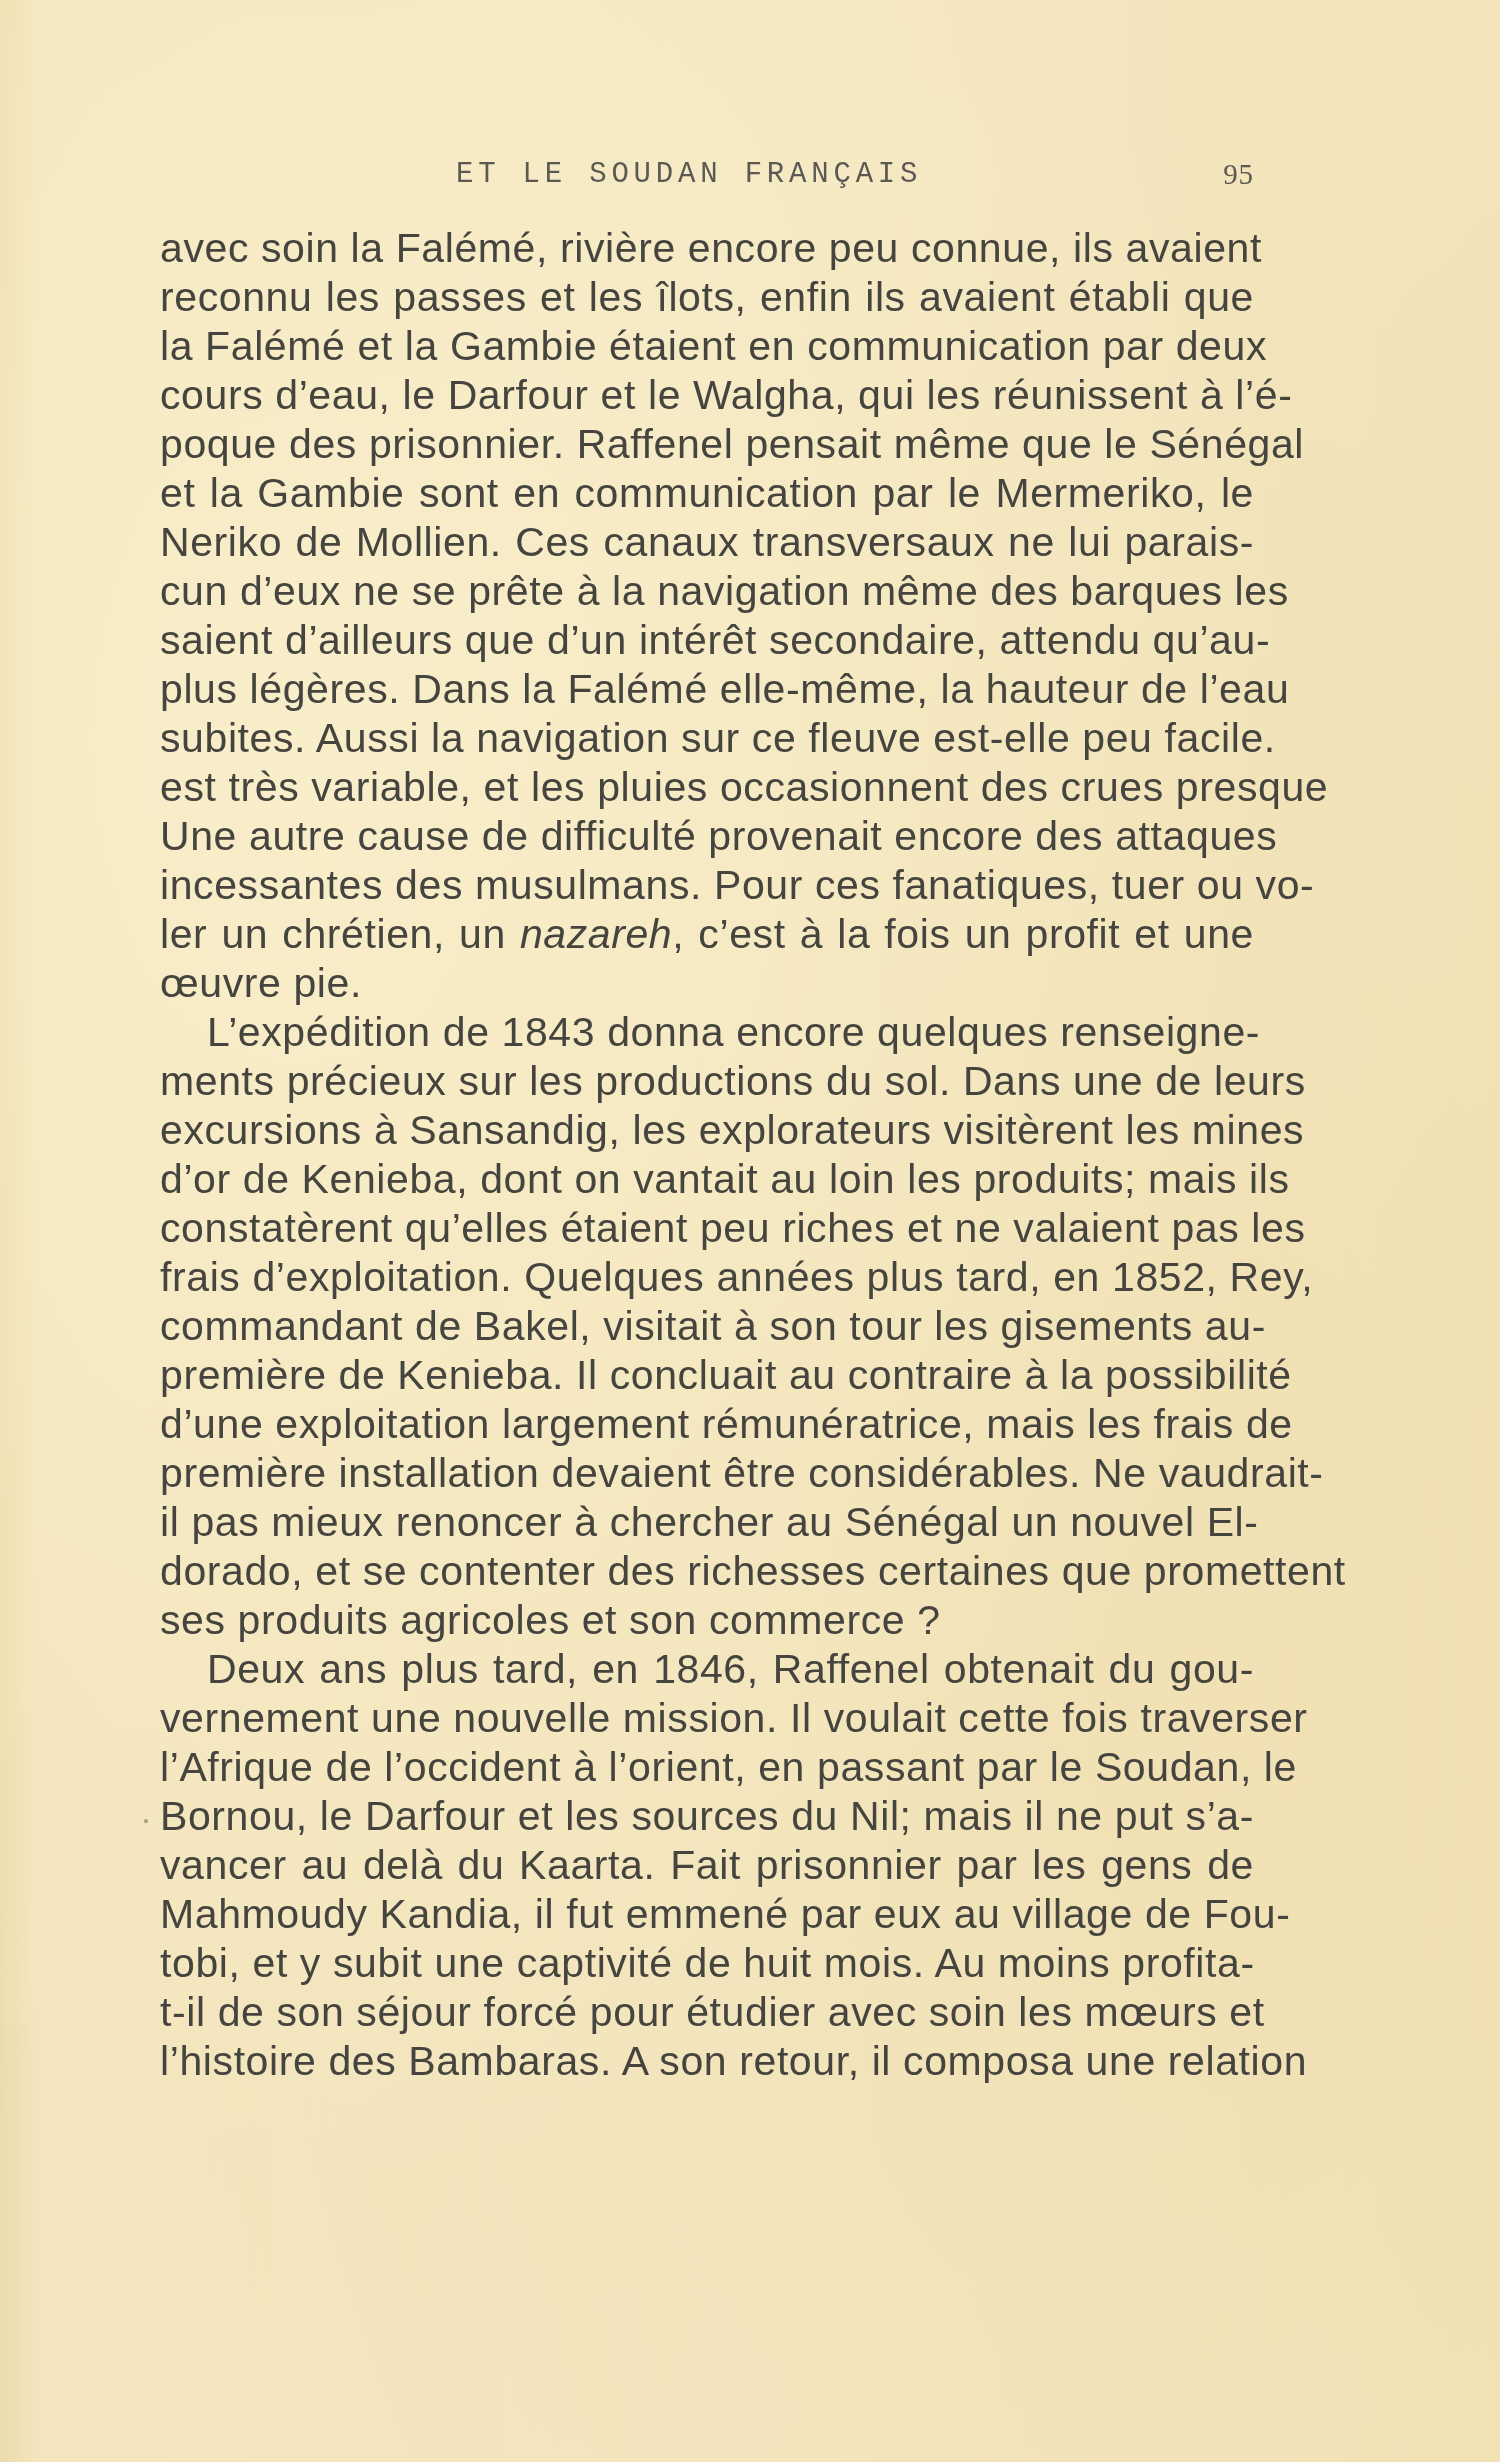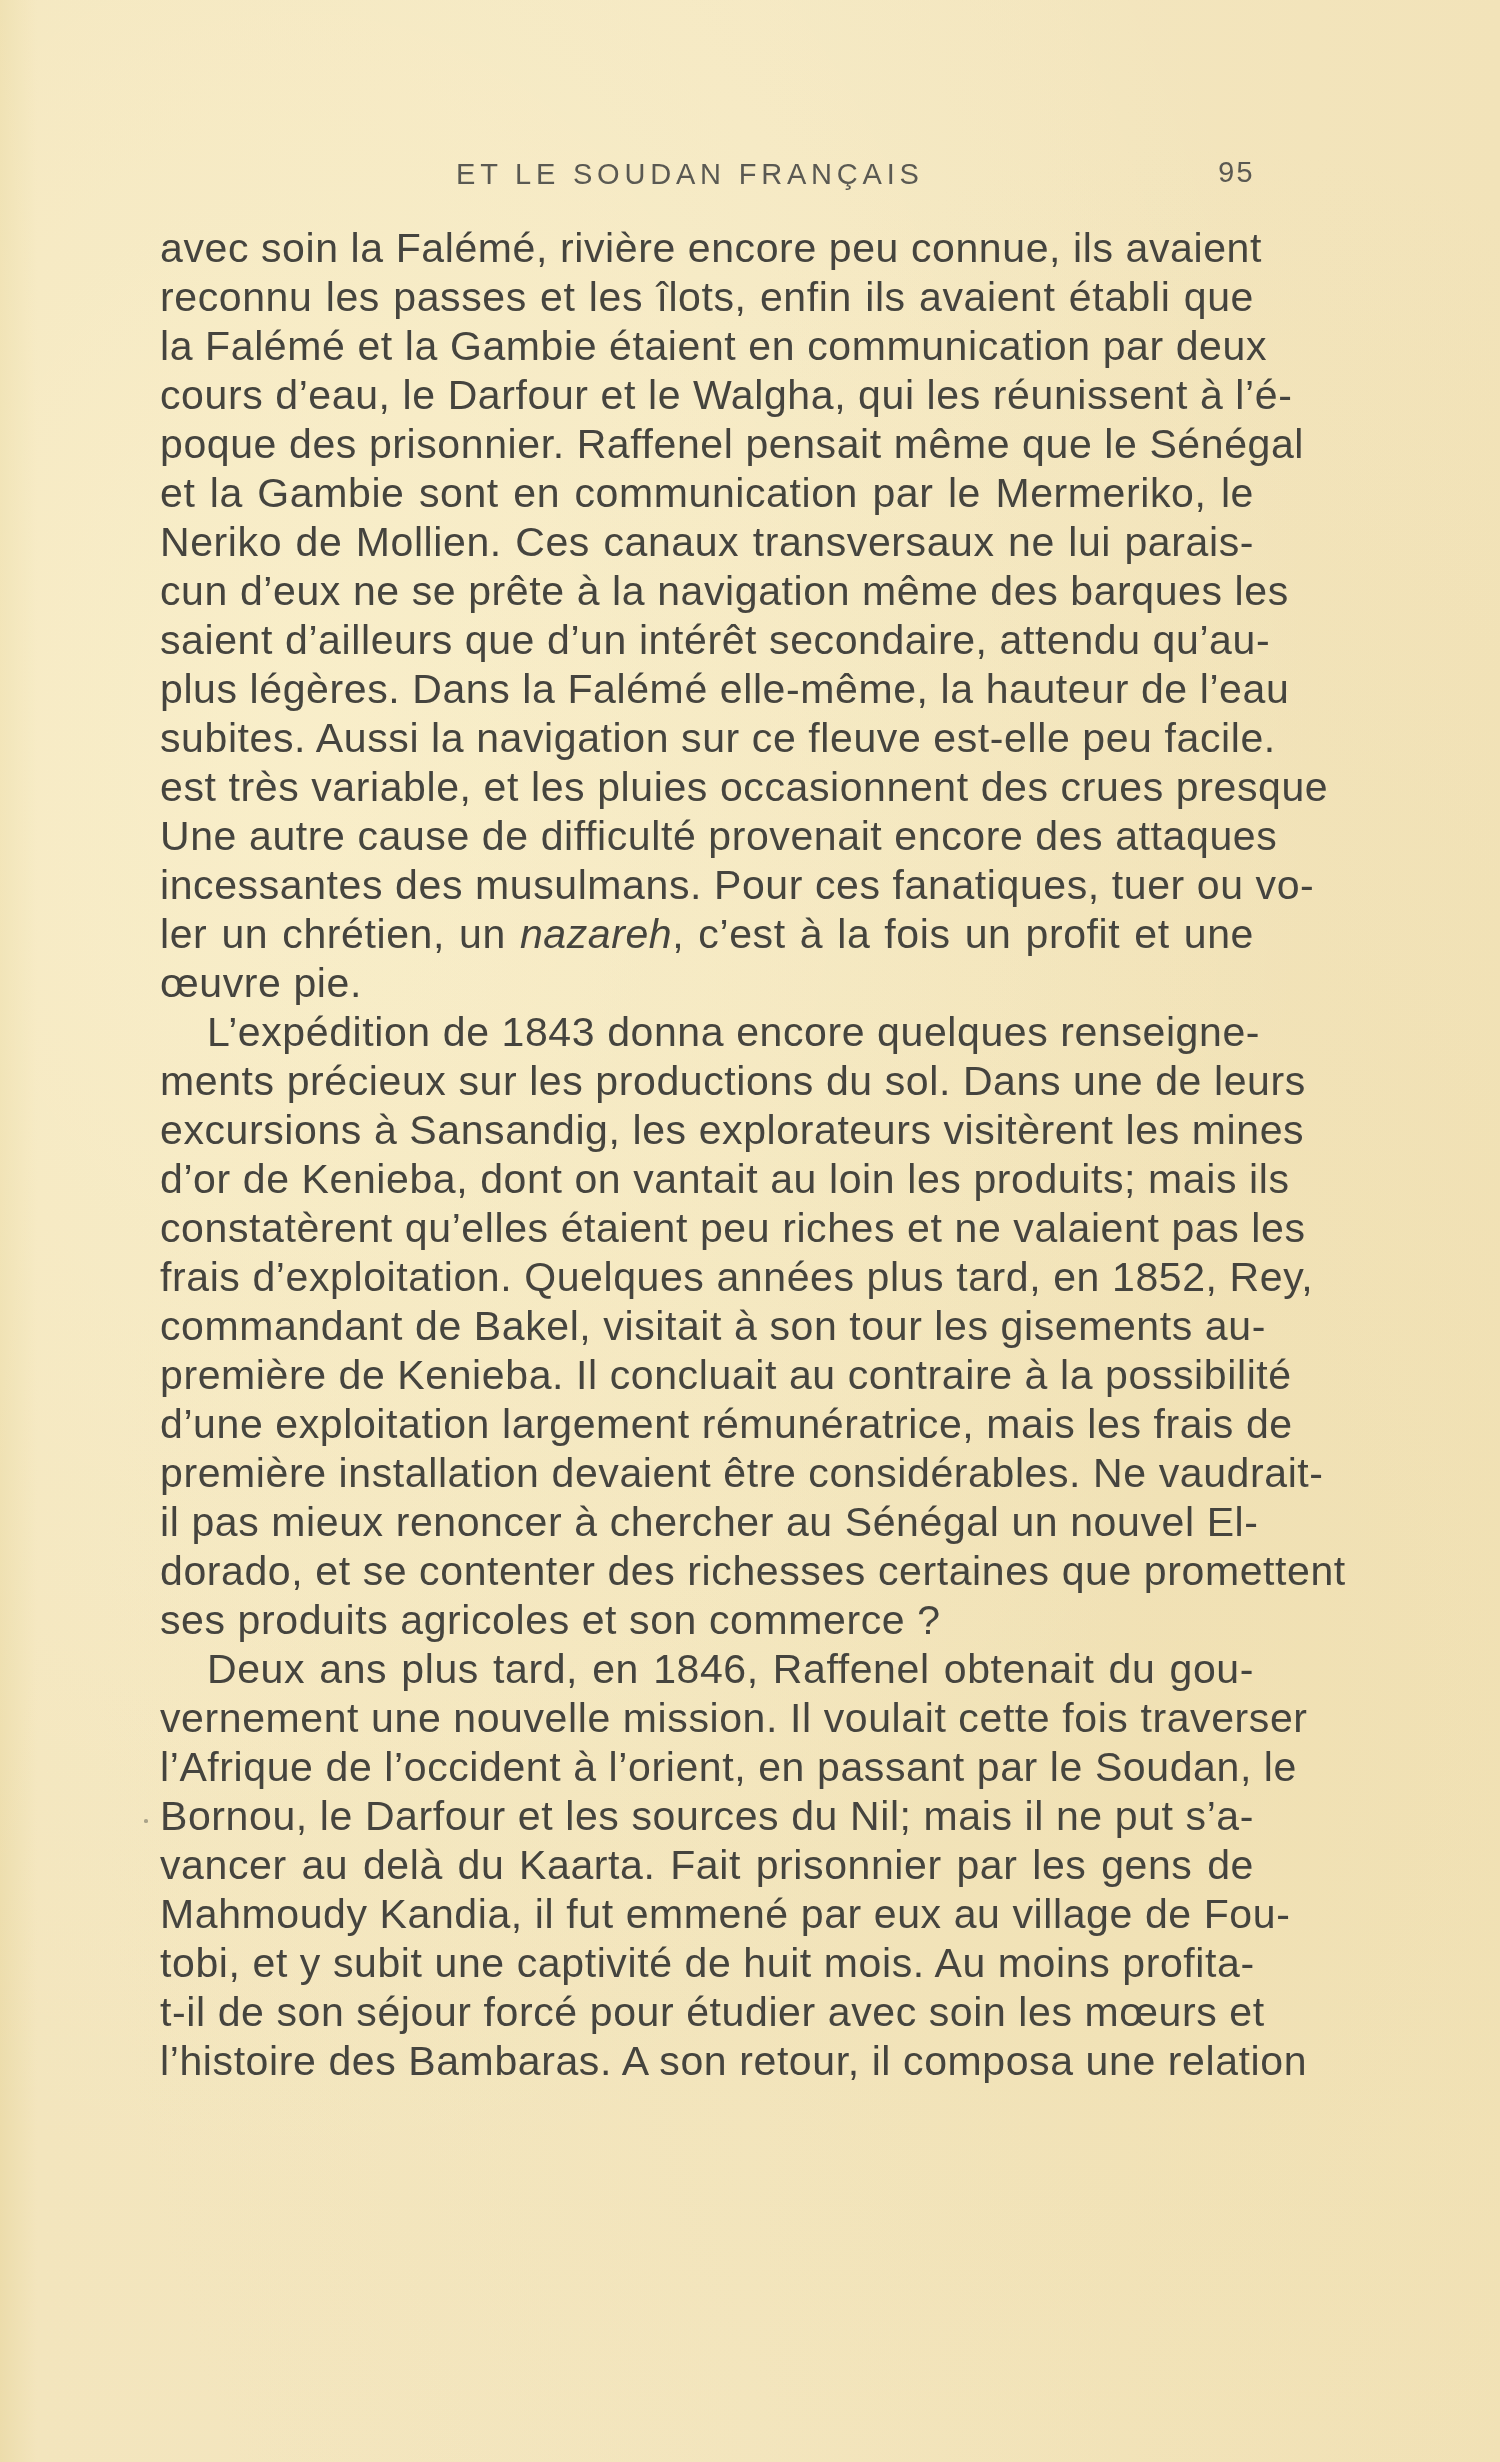--- a/index.html
+++ b/index.html
@@ -27,31 +27,31 @@
     top: 156px;
     left: 160px;
     width: 1094px;
     height: 37px;
     color: #5a5952;
   }
   .running-title {
     position: absolute;
     left: 296px;
     top: 0;
-    font-family: Liberation Sans, sans-serif;
+    font-family: Liberation Mono, monospace;
     font-size: 29px;
     letter-spacing: 4.8px;
     line-height: 37px;
     white-space: nowrap;
   }
   .page-number {
     position: absolute;
     right: 0;
     top: 0;
-    font-family: Liberation Mono, monospace;
+    font-family: Liberation Serif, serif;
     font-size: 29px;
     line-height: 37px;
     letter-spacing: 0.9px;
   }
   .text-block {
     position: absolute;
     top: 224px;
     left: 160px;
     width: 1094px;
     color: #45443e;

